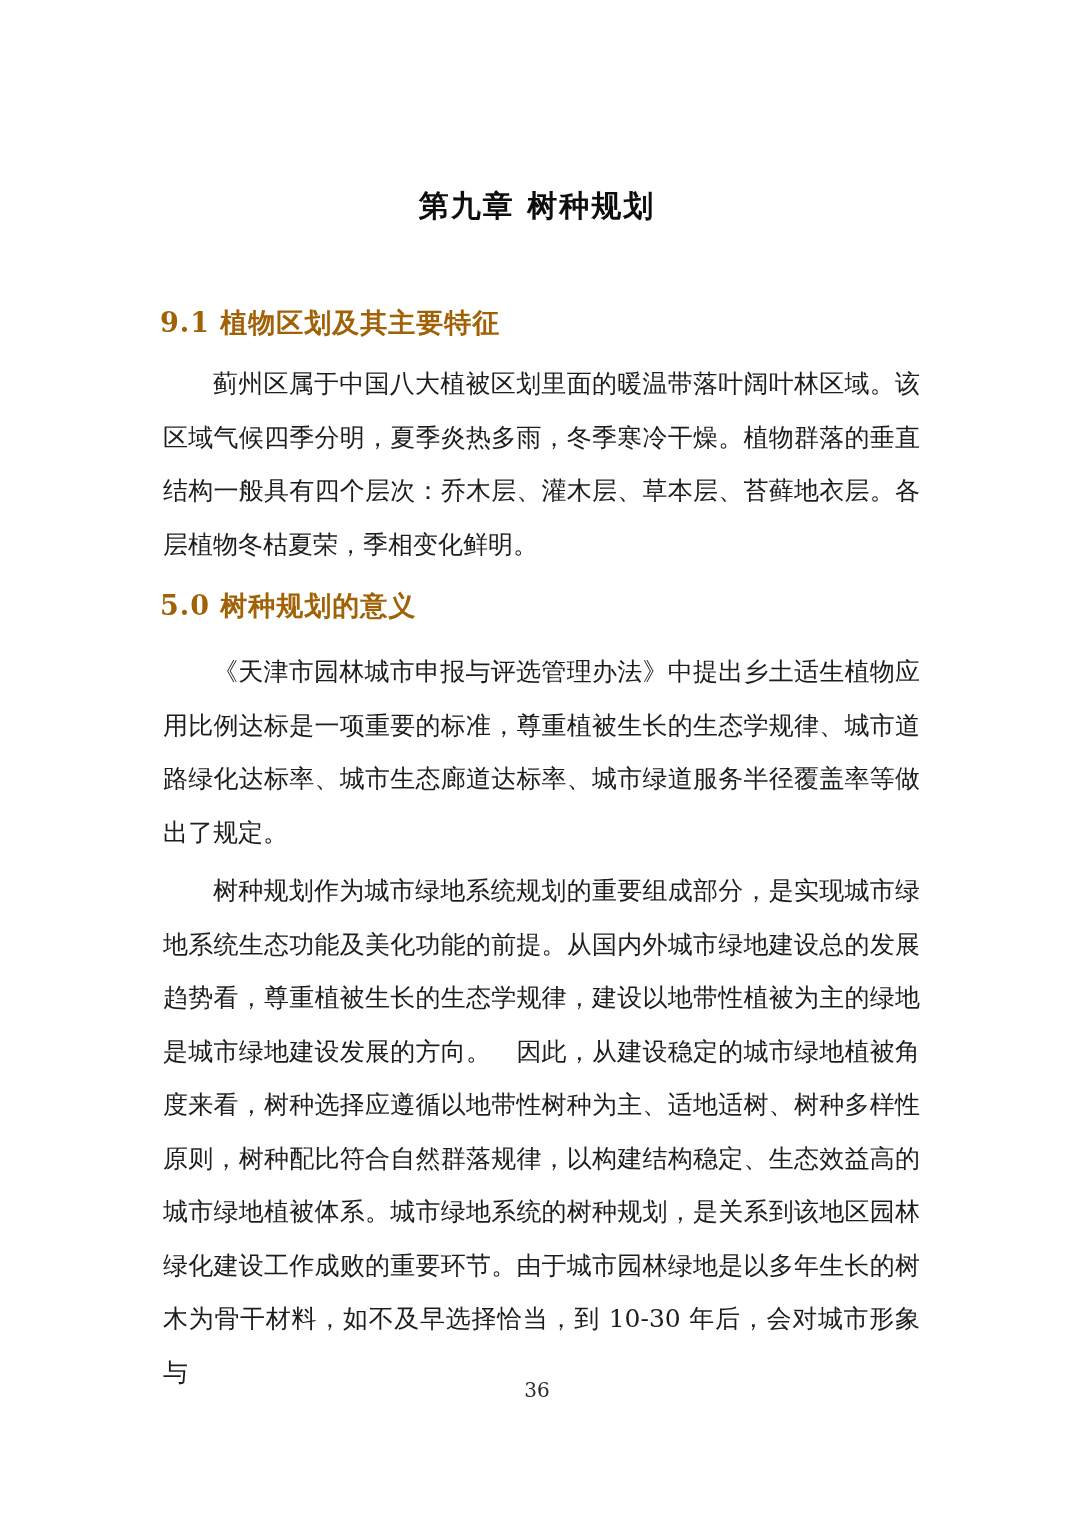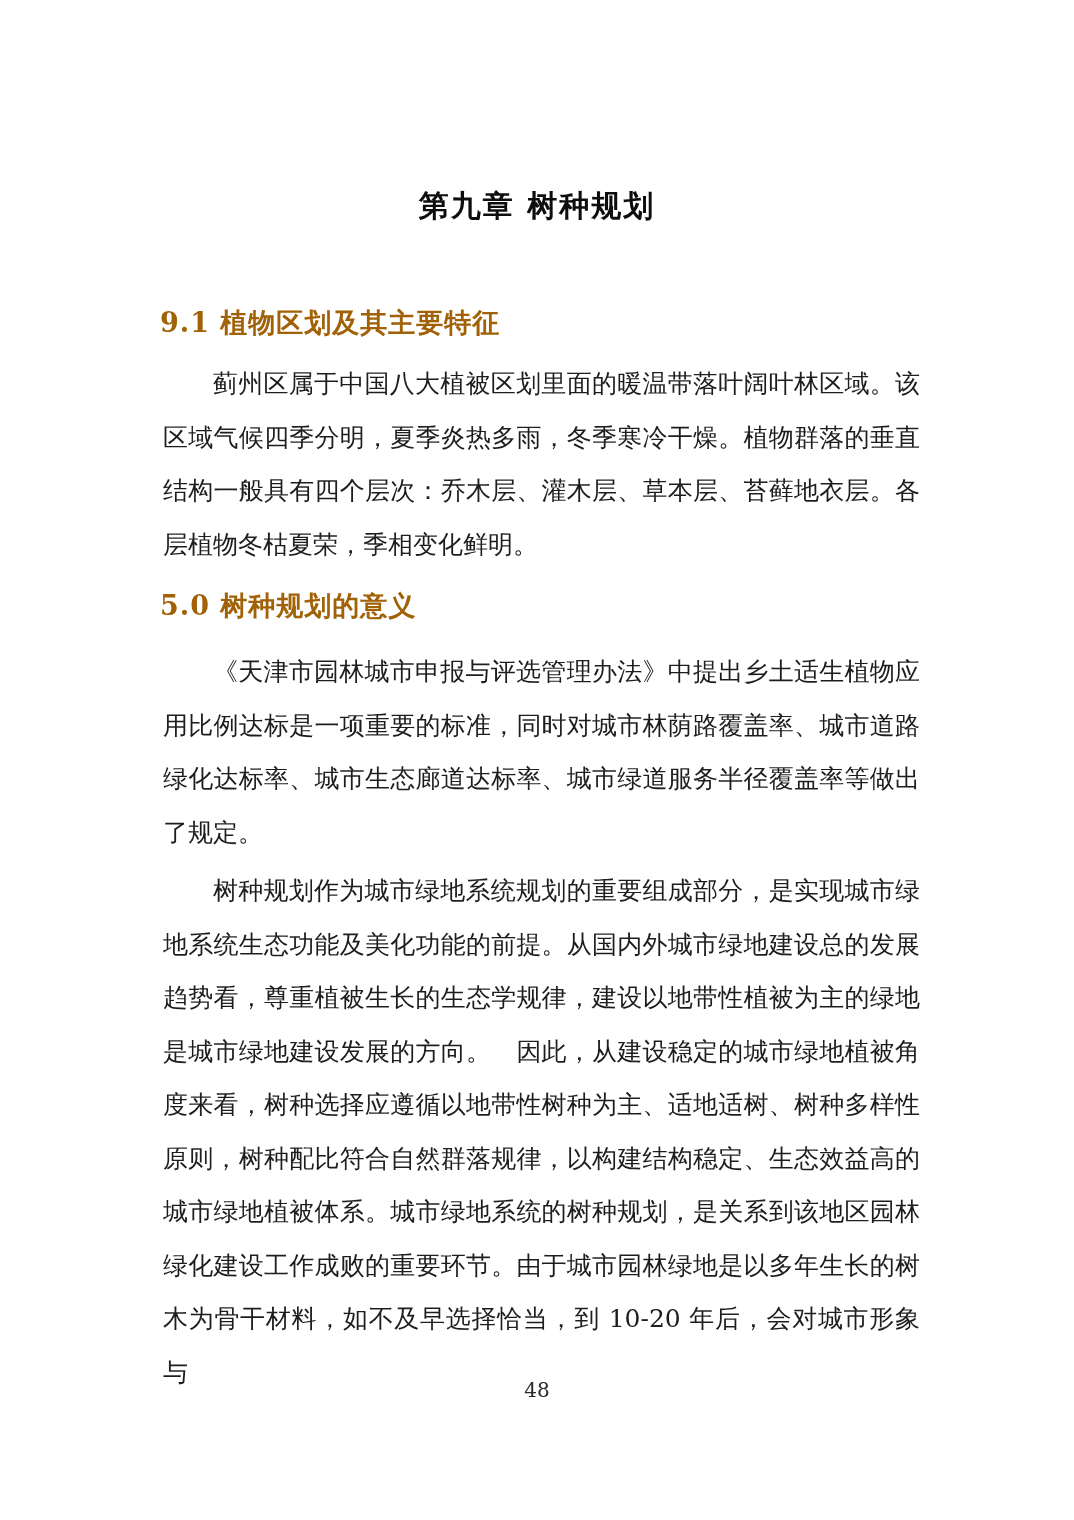--- a/index.html
+++ b/index.html
@@ -75,19 +75,19 @@
 <div class="page">
 
   <h1 class="doc-title">第九章 树种规划</h1>
 
   <h2 class="sec-heading h91">9.1 植物区划及其主要特征</h2>
 
   <p class="body-para p1">蓟州区属于中国八大植被区划里面的暖温带落叶阔叶林区域。该区域气候四季分明，夏季炎热多雨，冬季寒冷干燥。植物群落的垂直结构一般具有四个层次：乔木层、灌木层、草本层、苔藓地衣层。各层植物冬枯夏荣，季相变化鲜明。</p>
 
   <h2 class="sec-heading h92">5.0 树种规划的意义</h2>
 
-  <p class="body-para p2">《天津市园林城市申报与评选管理办法》中提出乡土适生植物应用比例达标是一项重要的标准，同时对城市林荫路覆盖率、城市道路绿化达标率、城市生态廊道达标率、城市绿道服务半径覆盖率等做出了规定。</p>
+  <p class="body-para p2">《天津市园林城市申报与评选管理办法》中提出乡土适生植物应用比例达标是一项重要的标准，尊重植被生长的生态学规律、城市道路绿化达标率、城市生态廊道达标率、城市绿道服务半径覆盖率等做出了规定。</p>
 
-  <p class="body-para p3">树种规划作为城市绿地系统规划的重要组成部分，是实现城市绿地系统生态功能及美化功能的前提。从国内外城市绿地建设总的发展趋势看，尊重植被生长的生态学规律，建设以地带性植被为主的绿地是城市绿地建设发展的方向。　因此，从建设稳定的城市绿地植被角度来看，树种选择应遵循以地带性树种为主、适地适树、树种多样性原则，树种配比符合自然群落规律，以构建结构稳定、生态效益高的城市绿地植被体系。城市绿地系统的树种规划，是关系到该地区园林绿化建设工作成败的重要环节。由于城市园林绿地是以多年生长的树木为骨干材料，如不及早选择恰当，到 10-20 年后，会对城市形象与</p>
+  <p class="body-para p3">树种规划作为城市绿地系统规划的重要组成部分，是实现城市绿地系统生态功能及美化功能的前提。从国内外城市绿地建设总的发展趋势看，尊重植被生长的生态学规律，建设以地带性植被为主的绿地是城市绿地建设发展的方向。　因此，从建设稳定的城市绿地植被角度来看，树种选择应遵循以地带性树种为主、适地适树、树种多样性原则，树种配比符合自然群落规律，以构建结构稳定、生态效益高的城市绿地植被体系。城市绿地系统的树种规划，是关系到该地区园林绿化建设工作成败的重要环节。由于城市园林绿地是以多年生长的树木为骨干材料，如不及早选择恰当，到 10-30 年后，会对城市形象与</p>
 
-  <div class="page-number">48</div>
+  <div class="page-number">36</div>
 
 </div>
 
 </body></html>

